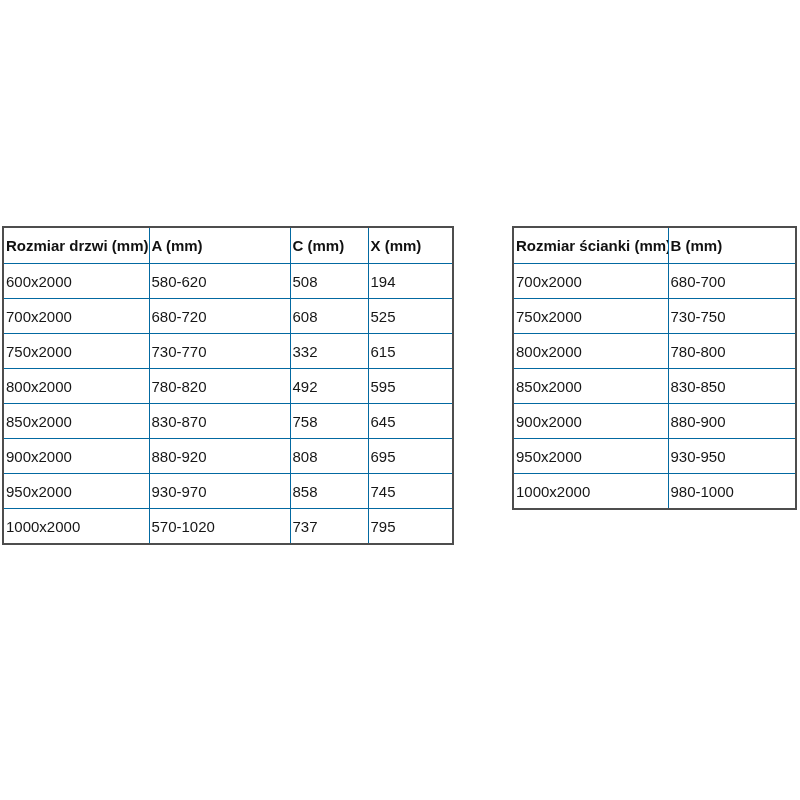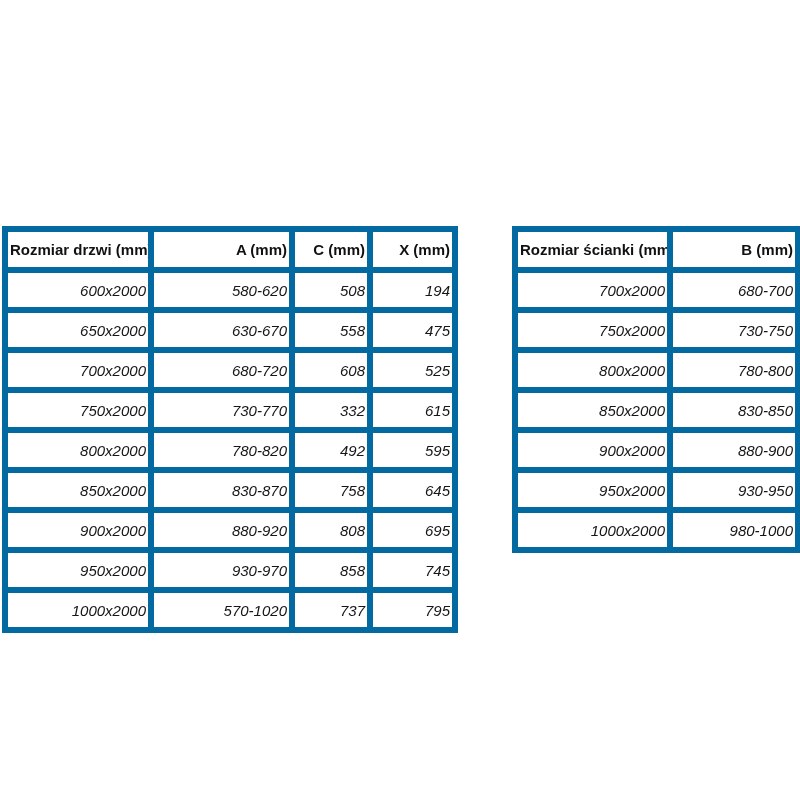--- a/index.html
+++ b/index.html
@@ -18,39 +18,38 @@
   }
   table.size-table {
     position: absolute;
     border-collapse: collapse;
     table-layout: fixed;
     border: 2px solid #4d4d4d;
     background: #ffffff;
   }
   table.size-table th,
   table.size-table td {
-    border: 6px solid #0369a1;
-    text-align: right;
+    border: 1px solid #0369a1;
+    text-align: left;
     vertical-align: middle;
     padding: 0 2px;
     white-space: nowrap;
     overflow: hidden;
   }
   table.size-table th {
     font-size: 15px;
     font-weight: bold;
     height: 35px;
     color: #111111;
   }
   table.size-table td {
     font-size: 15px;
     font-weight: normal;
     height: 34px;
     color: #161616;
-    font-style: italic;
   }
   #doors-table {
     left: 2px;
     top: 226px;
     width: 450px;
   }
   #doors-table col.c0 { width: 146px; }
   #doors-table col.c1 { width: 141px; }
   #doors-table col.c2 { width: 78px; }
   #doors-table col.c3 { width: 85px; }
@@ -80,26 +79,20 @@
           <th>C (mm)</th>
           <th>X (mm)</th>
         </tr>
       </thead>
       <tbody>
         <tr>
           <td>600x2000</td>
           <td>580-620</td>
           <td>508</td>
           <td>194</td>
-        </tr>
-        <tr>
-          <td>650x2000</td>
-          <td>630-670</td>
-          <td>558</td>
-          <td>475</td>
         </tr>
         <tr>
           <td>700x2000</td>
           <td>680-720</td>
           <td>608</td>
           <td>525</td>
         </tr>
         <tr>
           <td>750x2000</td>
           <td>730-770</td>

